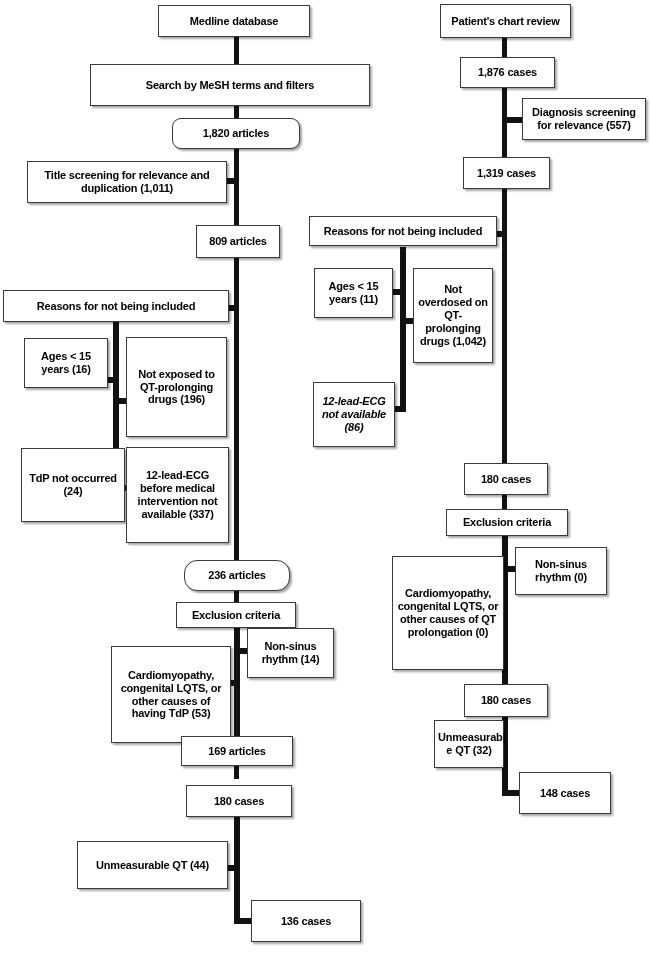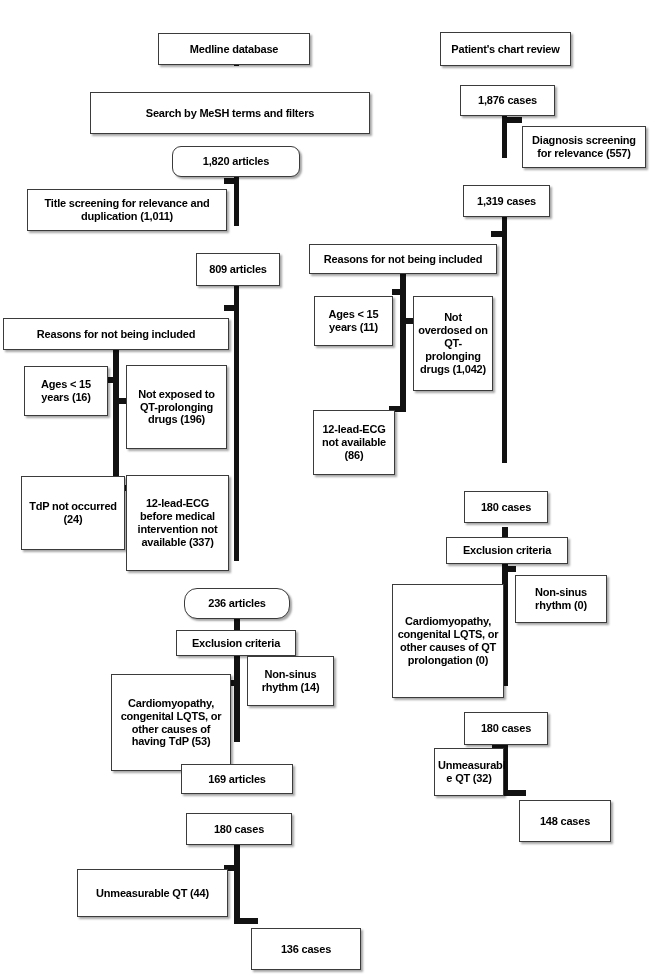--- a/index.html
+++ b/index.html
@@ -25,21 +25,20 @@
     align-items: center;
     justify-content: center;
     text-align: center;
     color: #000000;
     font-weight: bold;
     font-size: 11px;
     line-height: 1.18;
     letter-spacing: -0.2px;
     padding: 1px 3px;
     z-index: 5;
-    margin-top: 28px;
   }
   .node span { display: block; width: 100%; }
   .vline {
     position: absolute;
     background: #121212;
     z-index: 2;
   }
   .hline {
     position: absolute;
     background: #121212;
@@ -113,21 +112,21 @@
   </div>
 
   <div class="node" style="left:3px; top:290px; width:226px; height:32px;">
     <span>Reasons for not being included</span>
   </div>
 
   <div class="node" style="left:24px; top:338px; width:84px; height:50px;">
     <span>Ages &lt; 15 years (16)</span>
   </div>
 
-  <div class="node" style="left:126px; top:337px; width:101px; height:84px;">
+  <div class="node" style="left:126px; top:337px; width:101px; height:100px;">
     <span>Not exposed to QT-prolonging drugs (196)</span>
   </div>
 
   <div class="node" style="left:21px; top:448px; width:104px; height:74px;">
     <span>TdP not occurred (24)</span>
   </div>
 
   <div class="node" style="left:126px; top:447px; width:103px; height:96px;">
     <span>12-lead-ECG before medical intervention not available (337)</span>
   </div>
@@ -185,21 +184,21 @@
   </div>
 
   <div class="node" style="left:314px; top:268px; width:79px; height:50px;">
     <span>Ages &lt; 15 years (11)</span>
   </div>
 
   <div class="node" style="left:413px; top:268px; width:80px; height:95px;">
     <span>Not overdosed on QT-prolonging drugs (1,042)</span>
   </div>
 
-  <div class="node" style="left:313px; top:382px; width:82px; height:65px;">
+  <div class="node" style="left:313px; top:382px; width:82px; height:65px;font-style:italic;">
     <span>12-lead-ECG not available (86)</span>
   </div>
 
   <div class="node" style="left:464px; top:463px; width:84px; height:32px;">
     <span>180 cases</span>
   </div>
 
   <div class="node" style="left:446px; top:509px; width:122px; height:27px;">
     <span>Exclusion criteria</span>
   </div>

